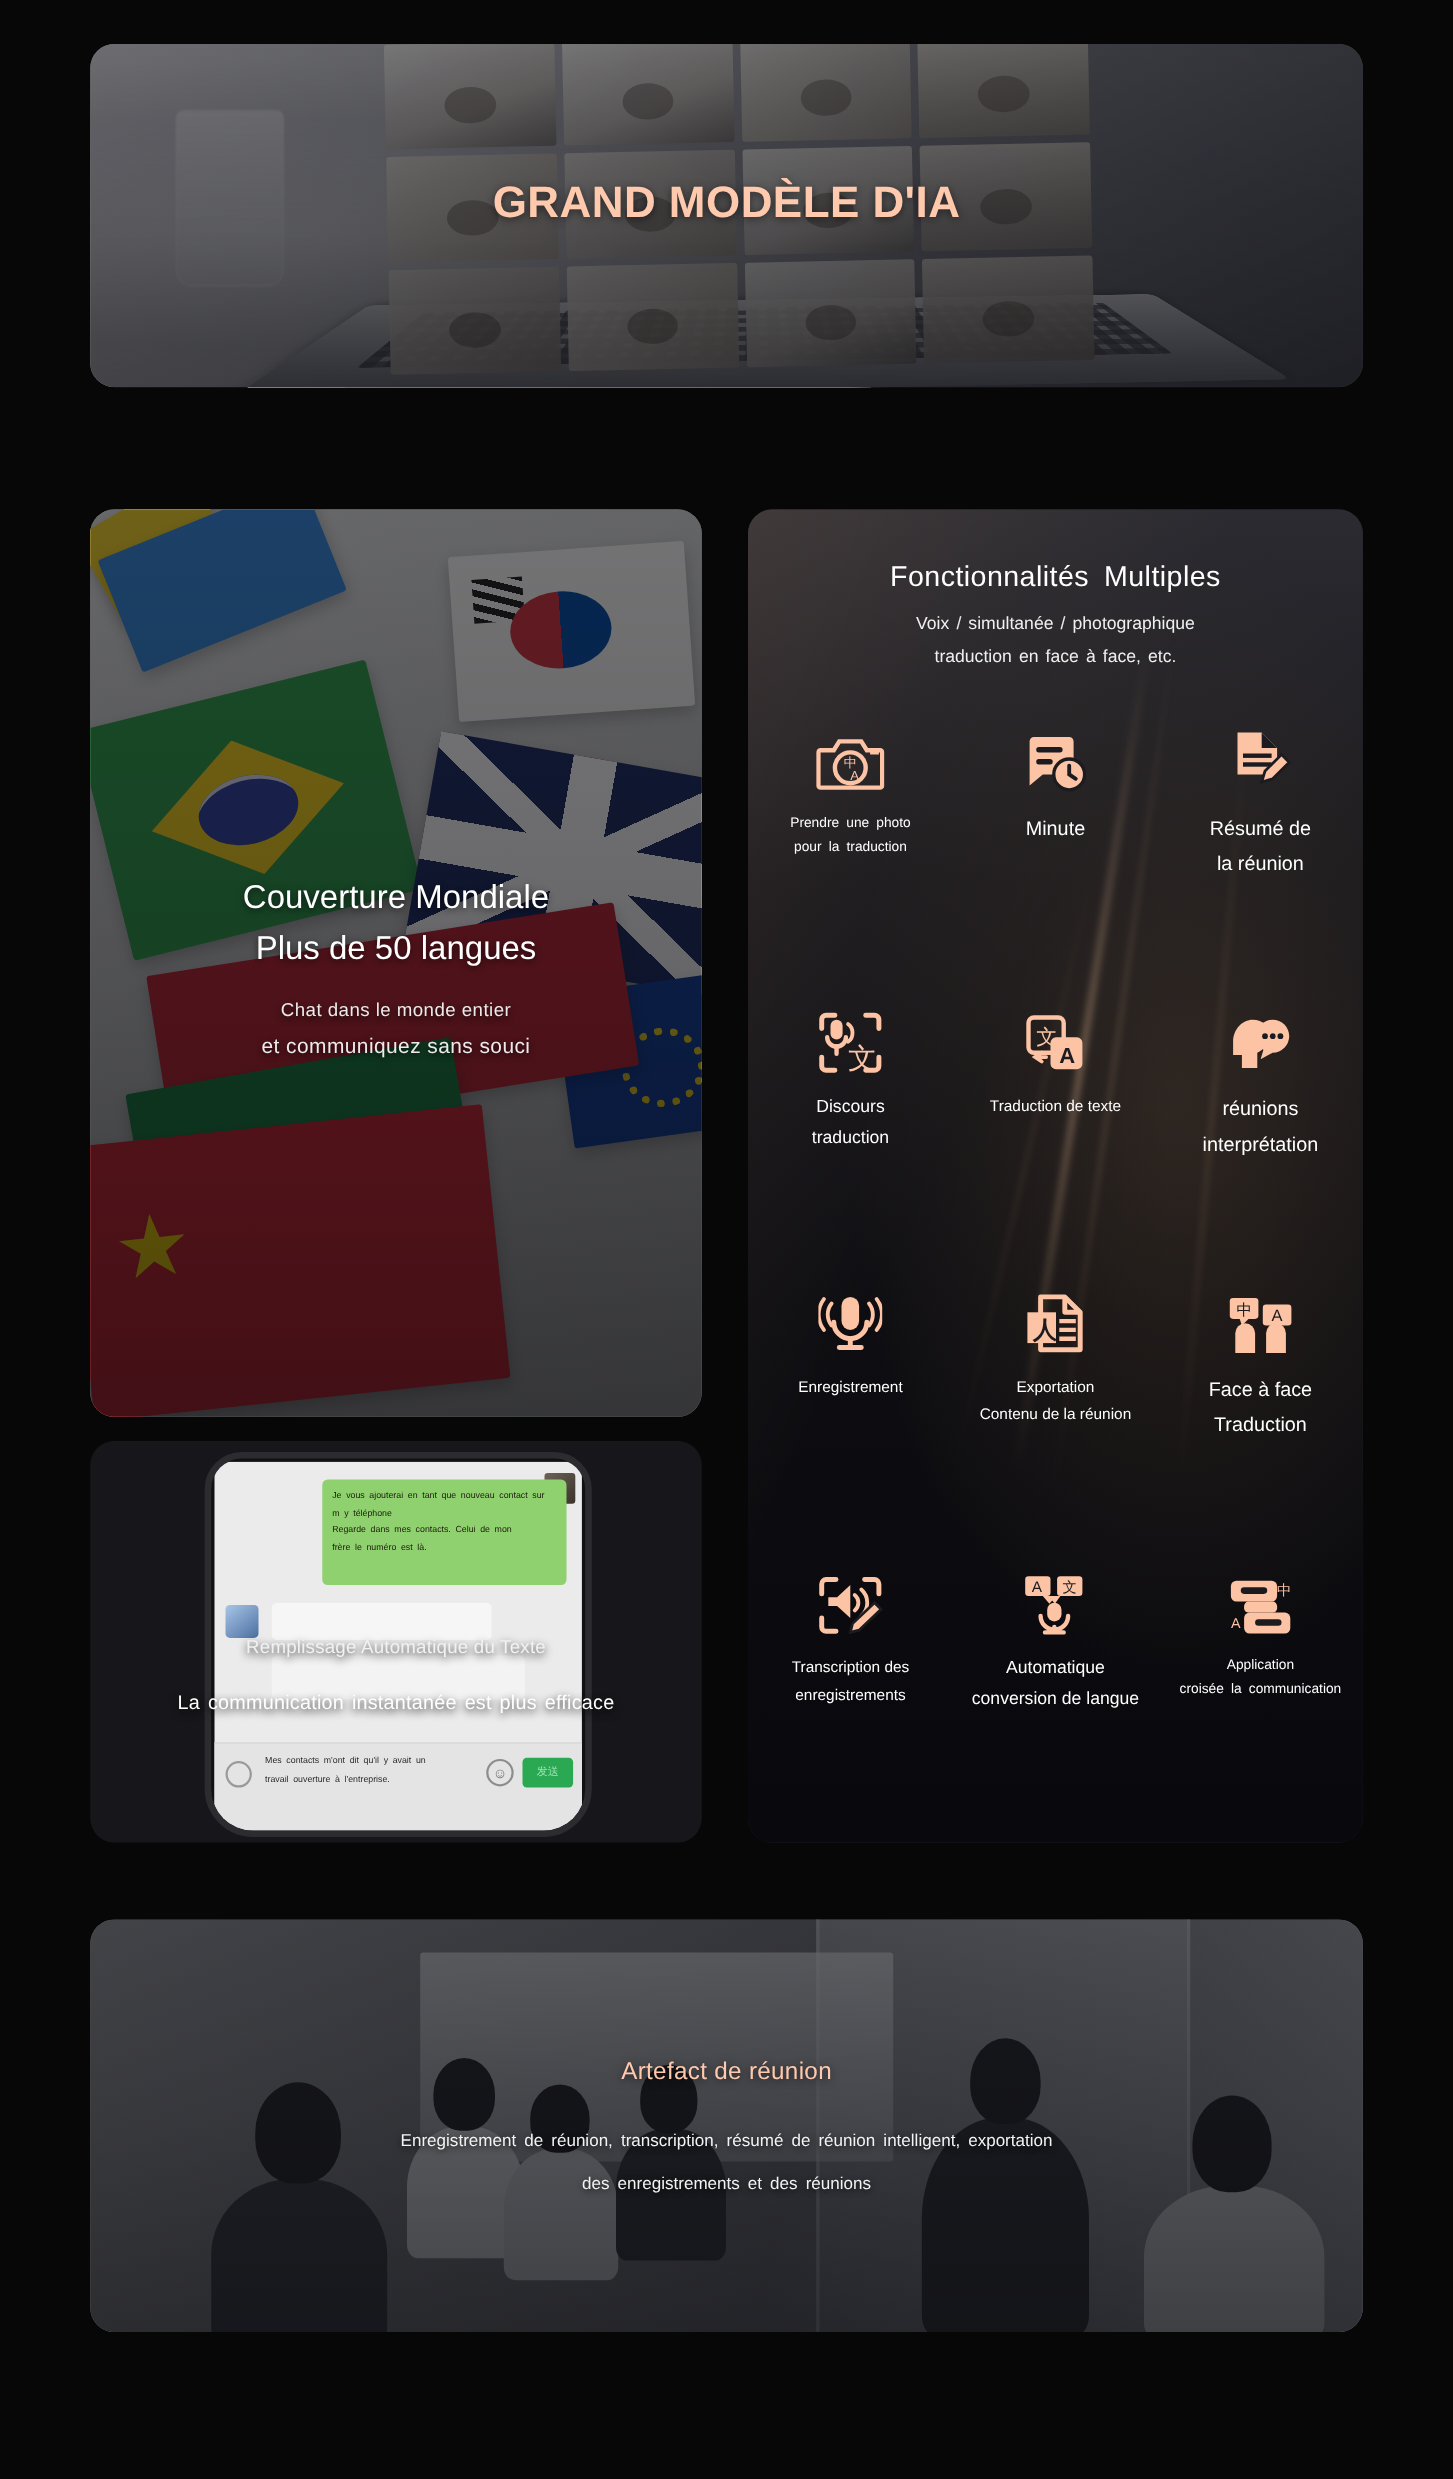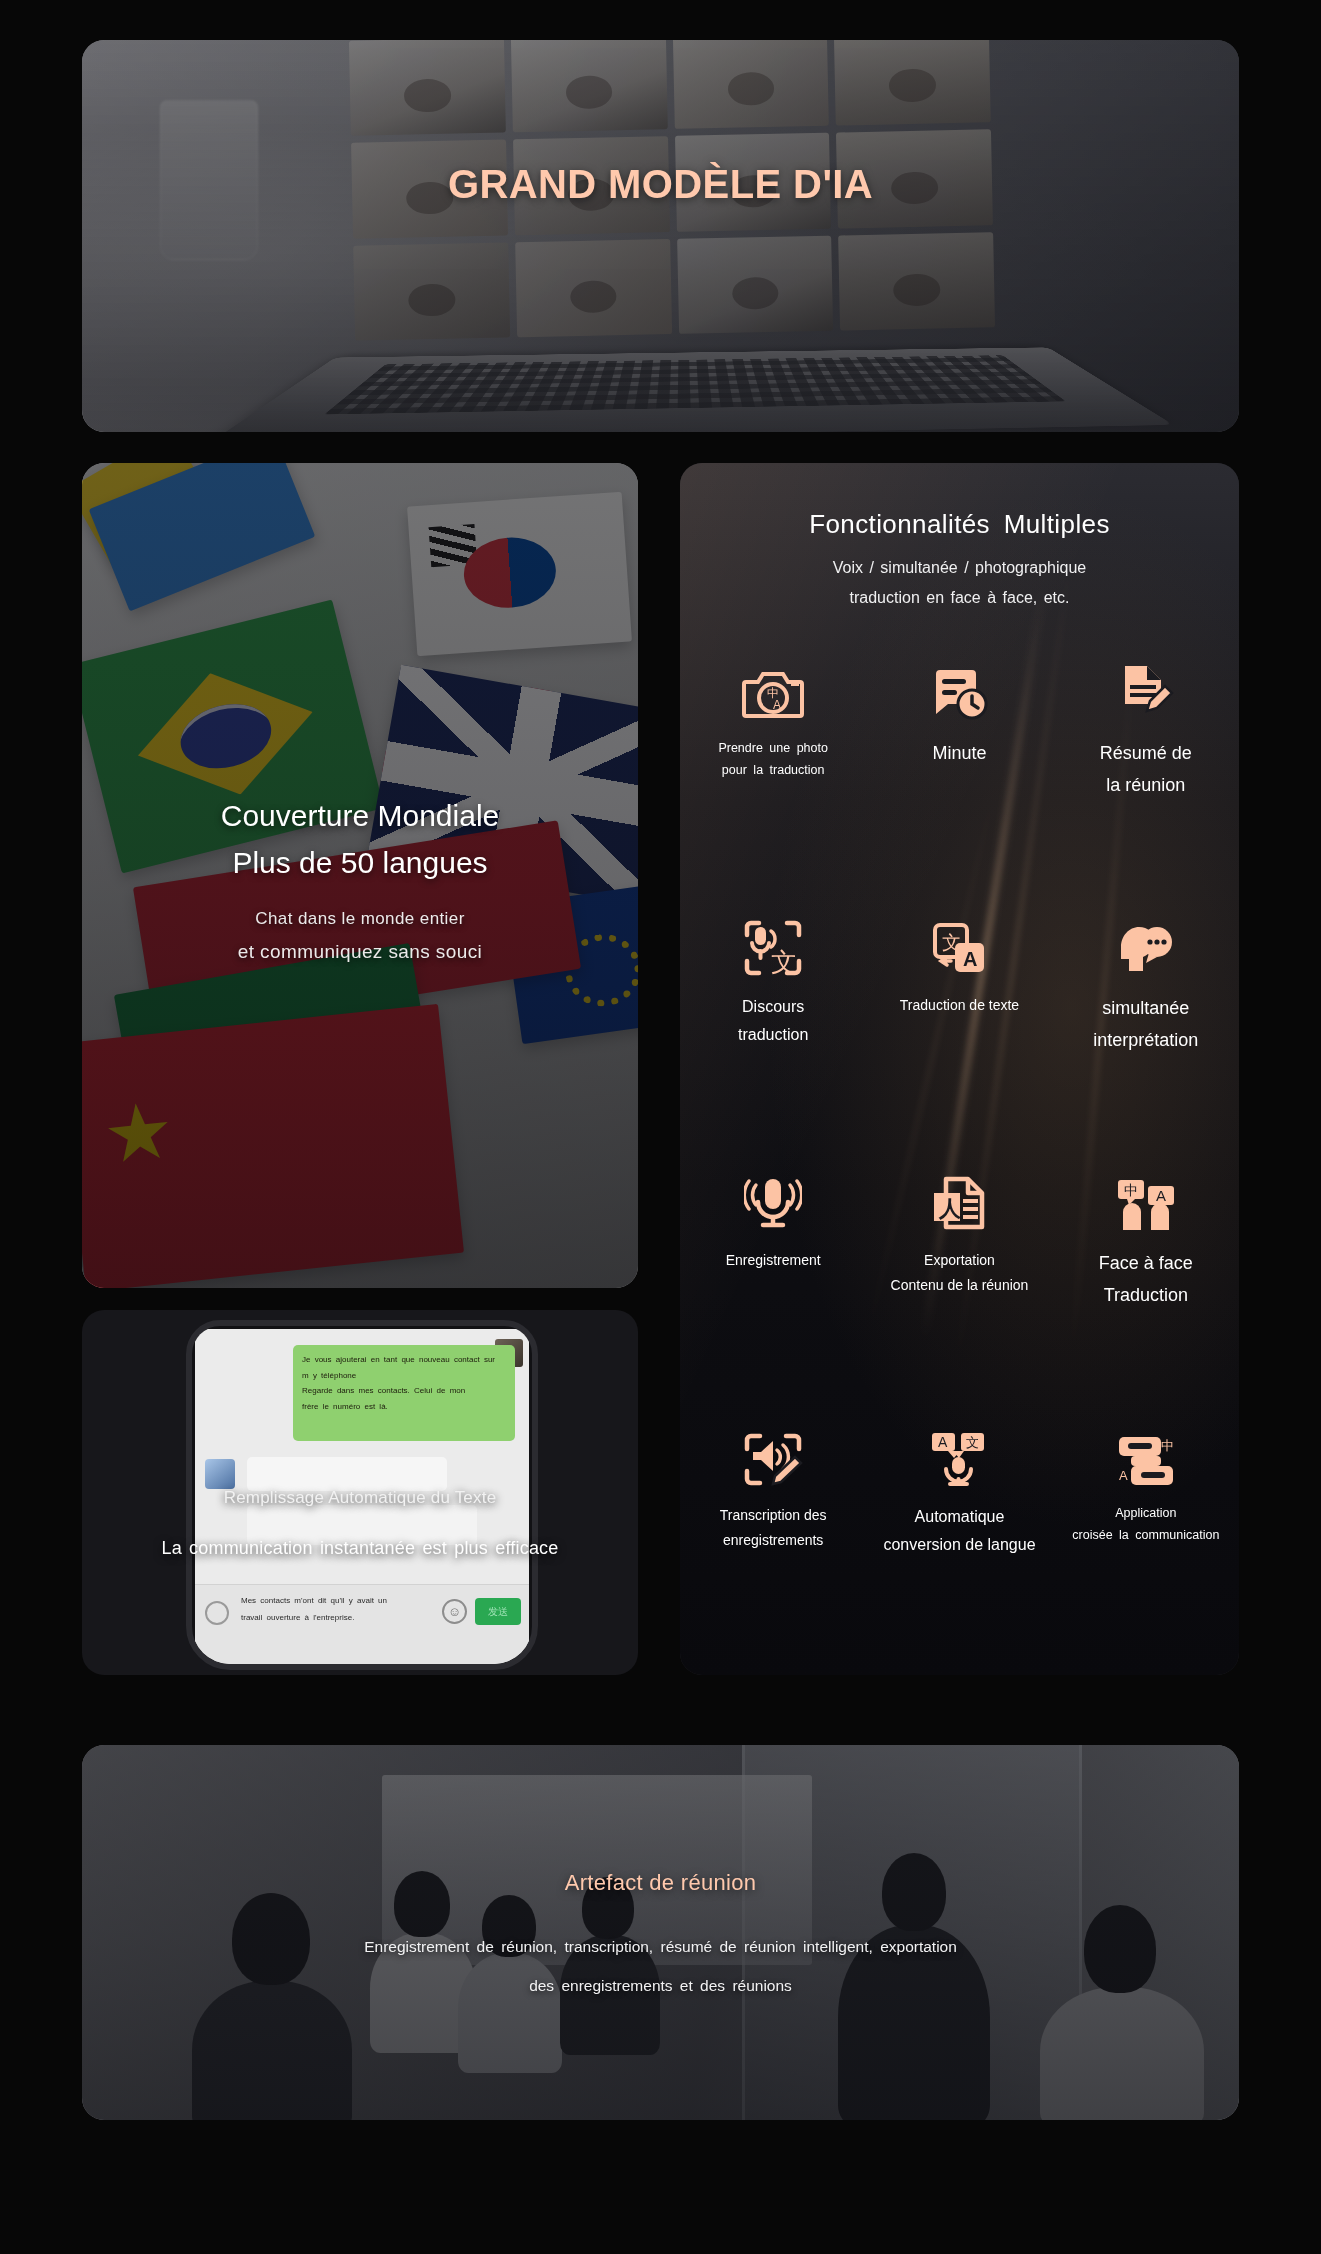--- a/index.html
+++ b/index.html
@@ -23,21 +23,21 @@
     border-radius: 22px;
     overflow: hidden;
     background: #1c1c20;
   }
   .bg-layer {
     position: absolute;
     inset: 0;
   }
 
   
-  .hero { left: 82px; top: 40px; width: 1157px; height: 392px; }
+  .hero { left: 82px; top: 40px; width: 1157px; height: 312px; }
   .hero-photo {
     position: absolute; inset: 0;
     background:
       radial-gradient(ellipse at 14% 55%, rgba(235,235,238,0.40) 0%, rgba(120,120,128,0.12) 42%, rgba(0,0,0,0) 64%),
       linear-gradient(110deg, #cfcfd4 0%, #b7b8bd 22%, #8d8f96 45%, #6c6e76 66%, #4a4c54 100%);
   }
   .hero-tiles {
     position: absolute; left: 270px; top: -6px; width: 640px; height: 300px;
     display: grid; grid-template-columns: repeat(4, 1fr); grid-template-rows: repeat(3, 1fr);
     gap: 7px; transform: rotate(-1.2deg);
@@ -483,21 +483,21 @@
           <svg width="58" height="54" viewBox="0 0 58 54">
             <path d="M22 4C12 4 4 13 4 24v12h8v12h14V34c7-3 11-9 11-16C37 10 31 4 22 4z" fill="#fcc3a4"></path>
             <circle cx="40" cy="19" r="15" fill="#fcc3a4"></circle>
             <path d="M32 30l-3 10 11-6z" fill="#fcc3a4"></path>
             <circle cx="33" cy="19" r="2.6" fill="#1b1b20"></circle>
             <circle cx="40" cy="19" r="2.6" fill="#1b1b20"></circle>
             <circle cx="47" cy="19" r="2.6" fill="#1b1b20"></circle>
             </svg>
         </div>
         <div class="cap">
-          <span class="l1">simultanée</span>
+          <span class="l1">réunions</span>
           <span class="l2">interprétation</span>
         </div>
       </div>
 
       <div class="cell sz-s">
         <div class="ico">
           <svg width="58" height="58" viewBox="0 0 58 58">
             <rect x="21" y="5" width="16" height="30" rx="8" fill="#fcc3a4"></rect>
             <path d="M14 28a15 15 0 0030 0" stroke="#fcc3a4" stroke-width="4.5" fill="none" stroke-linecap="round"></path>
             <path d="M29 43v8M19 51h20" stroke="#fcc3a4" stroke-width="4.5" stroke-linecap="round"></path>

